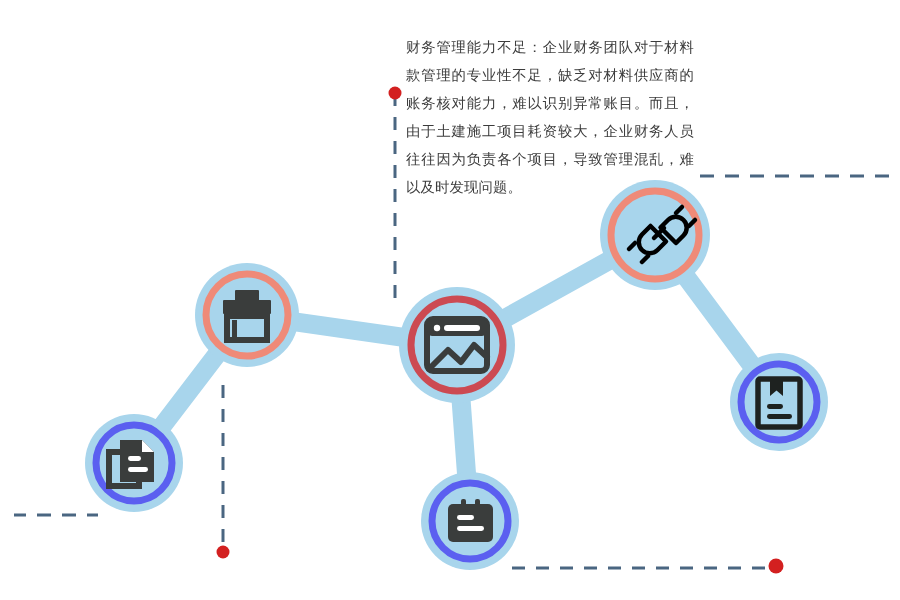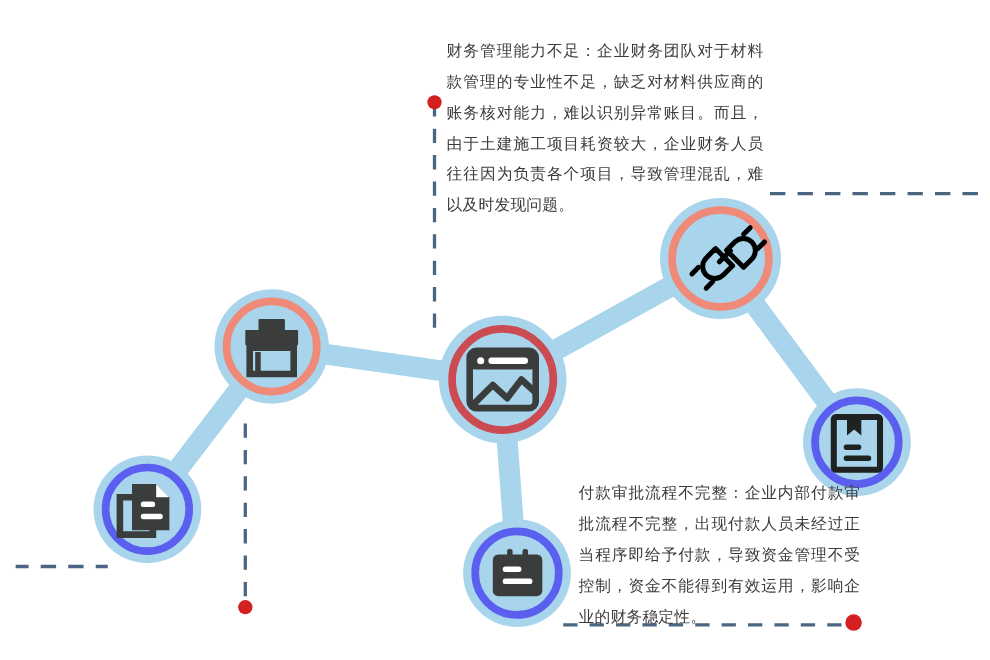--- a/index.html
+++ b/index.html
@@ -148,16 +148,15 @@
         <rect x="434" y="504" width="45" height="38" rx="5" fill="#3a3d3c"></rect>
         <rect x="443" y="515" width="17" height="5" rx="2.4" fill="#ffffff"></rect>
         <rect x="443" y="526" width="27" height="5" rx="2.4" fill="#ffffff"></rect>
       </g>
     </g>
   </svg>
 
   <div class="textblock tb1">财务管理能力不足：企业财务团队对于材料款管理的专业性不足，缺乏对材料供应商的账务核对能力，难以识别异常账目。而且，由于土建施工项目耗资较大，企业财务人员往往因为负责各个项目，导致管理混乱，难以及时发现问题。</div>
 
 
-  <div class="textblock tb3">付款审批流程不完整：企业内部付款审批流程不完整，出现付款人员未经过正当程序即给予付款，导致资金管理不受控制，资金不能得到有效运用，影响企业的财务稳定性。</div>
 
 
 </div>
 
 </body></html>

